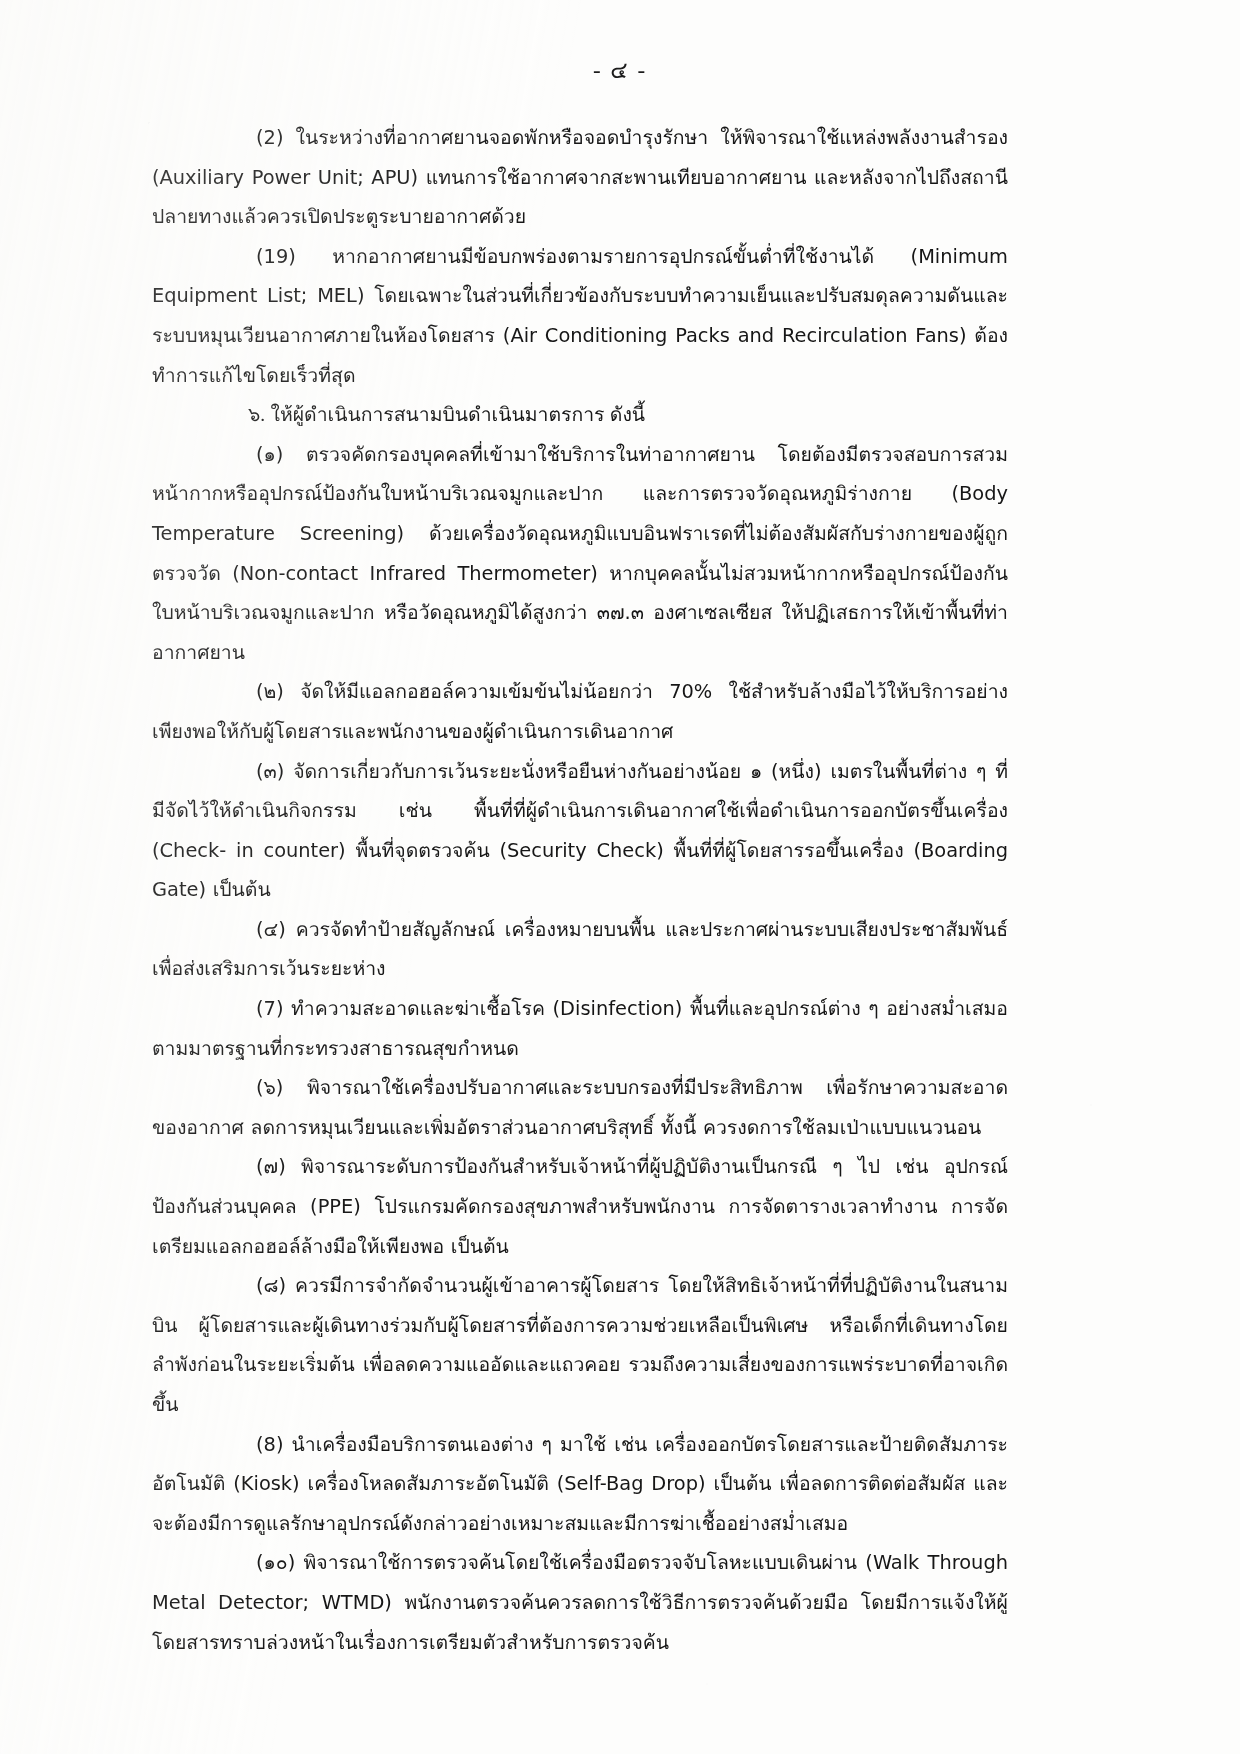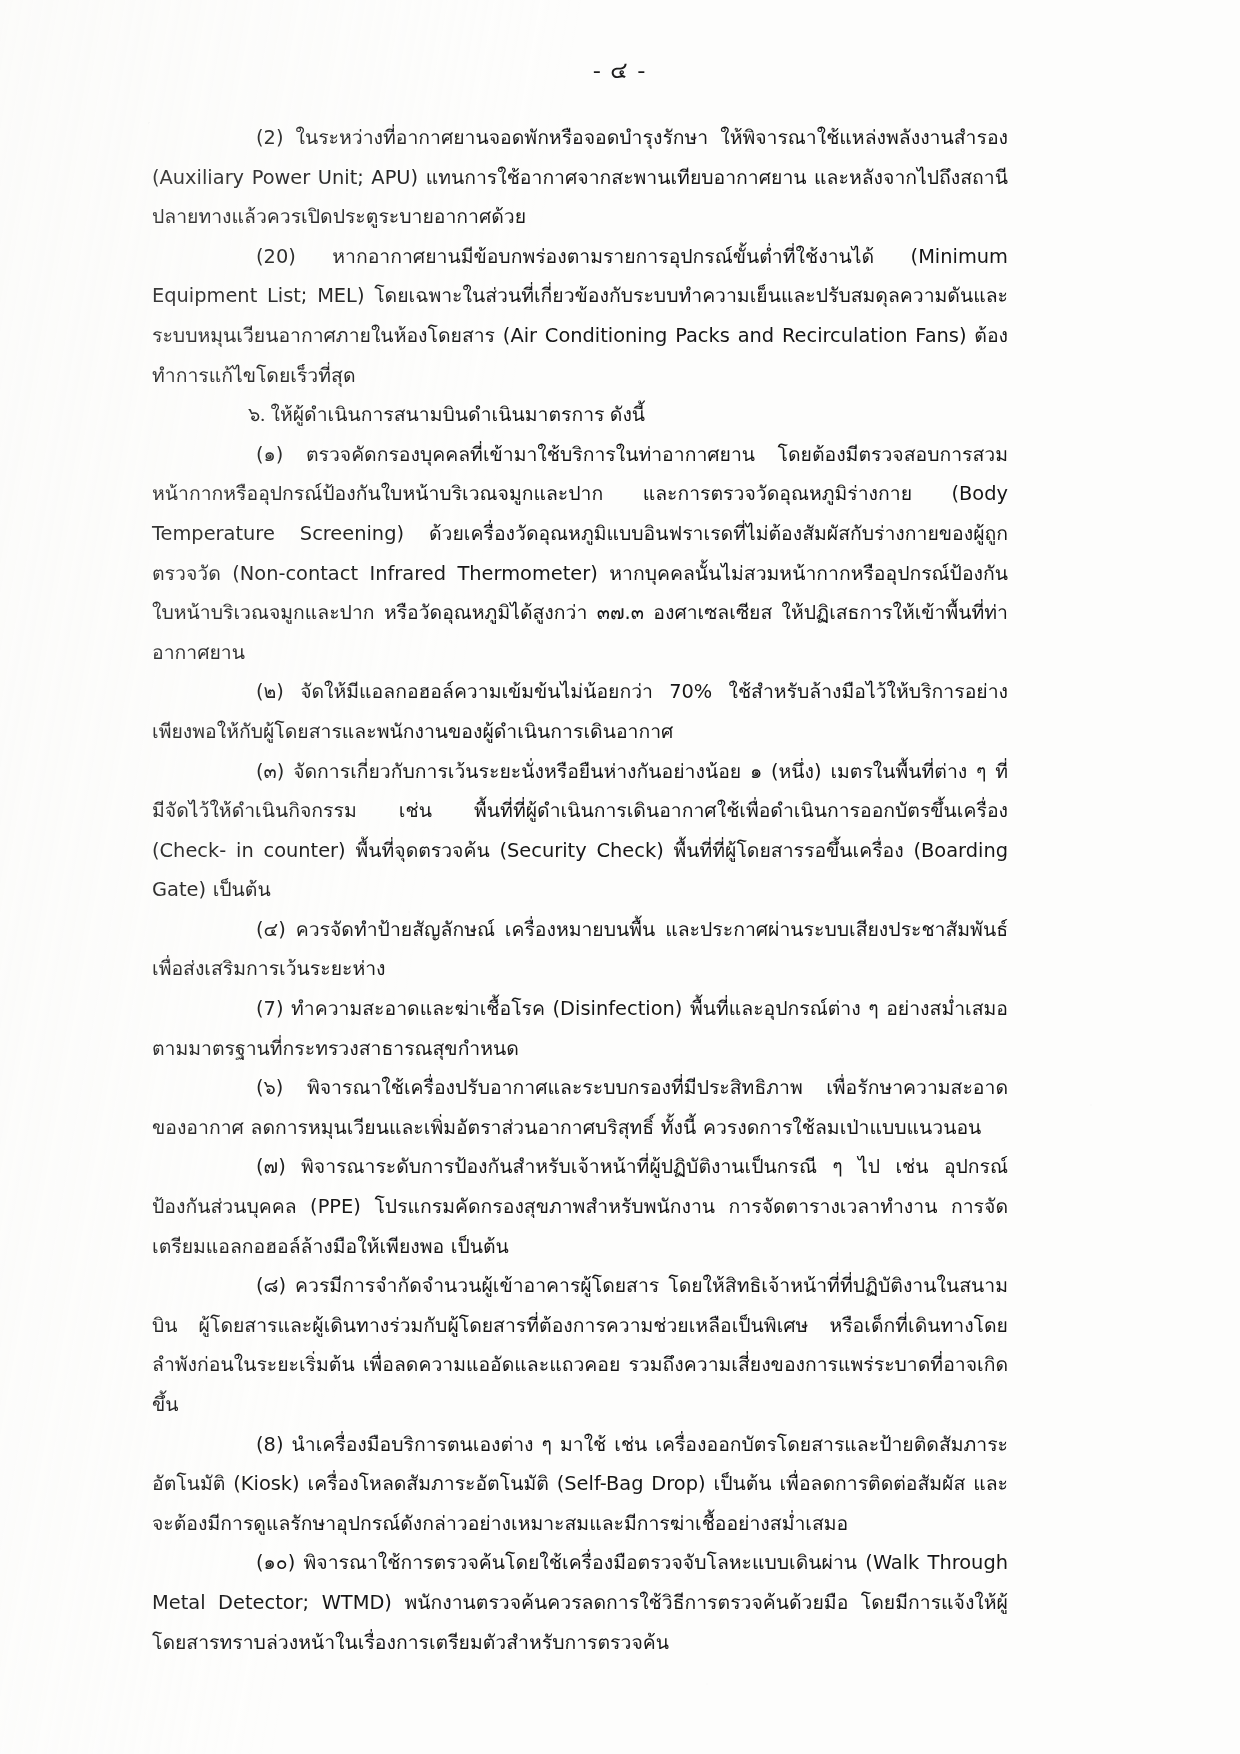--- a/index.html
+++ b/index.html
@@ -78,21 +78,21 @@
 </style>
 </head>
 <body>
 
 <div class="page">
 
   <div class="page-number">- ๔ -</div>
 
   <div class="body-block">
     <p class="para">(2) ในระหว่างที่อากาศยานจอดพักหรือจอดบำรุงรักษา ให้พิจารณาใช้แหล่งพลังงานสำรอง (Auxiliary Power Unit; APU) แทนการใช้อากาศจากสะพานเทียบอากาศยาน และหลังจากไปถึงสถานีปลายทางแล้วควรเปิดประตูระบายอากาศด้วย</p>
-    <p class="para">(20) หากอากาศยานมีข้อบกพร่องตามรายการอุปกรณ์ขั้นต่ำที่ใช้งานได้ (Minimum Equipment List; MEL) โดยเฉพาะในส่วนที่เกี่ยวข้องกับระบบทำความเย็นและปรับสมดุลความดันและระบบหมุนเวียนอากาศภายในห้องโดยสาร (Air Conditioning Packs and Recirculation Fans) ต้องทำการแก้ไขโดยเร็วที่สุด</p>
+    <p class="para">(19) หากอากาศยานมีข้อบกพร่องตามรายการอุปกรณ์ขั้นต่ำที่ใช้งานได้ (Minimum Equipment List; MEL) โดยเฉพาะในส่วนที่เกี่ยวข้องกับระบบทำความเย็นและปรับสมดุลความดันและระบบหมุนเวียนอากาศภายในห้องโดยสาร (Air Conditioning Packs and Recirculation Fans) ต้องทำการแก้ไขโดยเร็วที่สุด</p>
     <p class="para section">๖. ให้ผู้ดำเนินการสนามบินดำเนินมาตรการ ดังนี้</p>
     <p class="para">(๑) ตรวจคัดกรองบุคคลที่เข้ามาใช้บริการในท่าอากาศยาน โดยต้องมีตรวจสอบการสวมหน้ากากหรืออุปกรณ์ป้องกันใบหน้าบริเวณจมูกและปาก และการตรวจวัดอุณหภูมิร่างกาย (Body Temperature Screening) ด้วยเครื่องวัดอุณหภูมิแบบอินฟราเรดที่ไม่ต้องสัมผัสกับร่างกายของผู้ถูกตรวจวัด (Non-contact Infrared Thermometer) หากบุคคลนั้นไม่สวมหน้ากากหรืออุปกรณ์ป้องกันใบหน้าบริเวณจมูกและปาก หรือวัดอุณหภูมิได้สูงกว่า ๓๗.๓ องศาเซลเซียส ให้ปฏิเสธการให้เข้าพื้นที่ท่าอากาศยาน</p>
     <p class="para">(๒) จัดให้มีแอลกอฮอล์ความเข้มข้นไม่น้อยกว่า 70% ใช้สำหรับล้างมือไว้ให้บริการอย่างเพียงพอให้กับผู้โดยสารและพนักงานของผู้ดำเนินการเดินอากาศ</p>
     <p class="para">(๓) จัดการเกี่ยวกับการเว้นระยะนั่งหรือยืนห่างกันอย่างน้อย ๑ (หนึ่ง) เมตรในพื้นที่ต่าง ๆ ที่มีจัดไว้ให้ดำเนินกิจกรรม เช่น พื้นที่ที่ผู้ดำเนินการเดินอากาศใช้เพื่อดำเนินการออกบัตรขึ้นเครื่อง (Check- in counter) พื้นที่จุดตรวจค้น (Security Check) พื้นที่ที่ผู้โดยสารรอขึ้นเครื่อง (Boarding Gate) เป็นต้น</p>
     <p class="para">(๔) ควรจัดทำป้ายสัญลักษณ์ เครื่องหมายบนพื้น และประกาศผ่านระบบเสียงประชาสัมพันธ์เพื่อส่งเสริมการเว้นระยะห่าง</p>
     <p class="para">(7) ทำความสะอาดและฆ่าเชื้อโรค (Disinfection) พื้นที่และอุปกรณ์ต่าง ๆ อย่างสม่ำเสมอตามมาตรฐานที่กระทรวงสาธารณสุขกำหนด</p>
     <p class="para">(๖) พิจารณาใช้เครื่องปรับอากาศและระบบกรองที่มีประสิทธิภาพ เพื่อรักษาความสะอาดของอากาศ ลดการหมุนเวียนและเพิ่มอัตราส่วนอากาศบริสุทธิ์ ทั้งนี้ ควรงดการใช้ลมเป่าแบบแนวนอน</p>
     <p class="para">(๗) พิจารณาระดับการป้องกันสำหรับเจ้าหน้าที่ผู้ปฏิบัติงานเป็นกรณี ๆ ไป เช่น อุปกรณ์ป้องกันส่วนบุคคล (PPE) โปรแกรมคัดกรองสุขภาพสำหรับพนักงาน การจัดตารางเวลาทำงาน การจัดเตรียมแอลกอฮอล์ล้างมือให้เพียงพอ เป็นต้น</p>
     <p class="para">(๘) ควรมีการจำกัดจำนวนผู้เข้าอาคารผู้โดยสาร โดยให้สิทธิเจ้าหน้าที่ที่ปฏิบัติงานในสนามบิน ผู้โดยสารและผู้เดินทางร่วมกับผู้โดยสารที่ต้องการความช่วยเหลือเป็นพิเศษ หรือเด็กที่เดินทางโดยลำพังก่อนในระยะเริ่มต้น เพื่อลดความแออัดและแถวคอย รวมถึงความเสี่ยงของการแพร่ระบาดที่อาจเกิดขึ้น</p>
     <p class="para">(8) นำเครื่องมือบริการตนเองต่าง ๆ มาใช้ เช่น เครื่องออกบัตรโดยสารและป้ายติดสัมภาระอัตโนมัติ (Kiosk) เครื่องโหลดสัมภาระอัตโนมัติ (Self-Bag Drop) เป็นต้น เพื่อลดการติดต่อสัมผัส และจะต้องมีการดูแลรักษาอุปกรณ์ดังกล่าวอย่างเหมาะสมและมีการฆ่าเชื้ออย่างสม่ำเสมอ</p>

